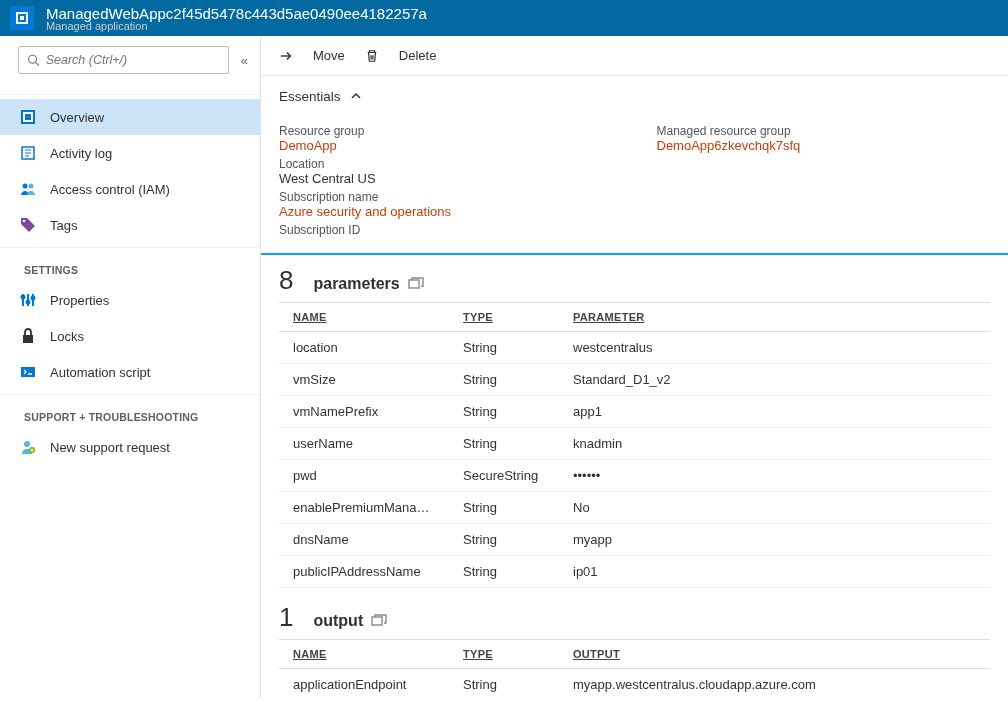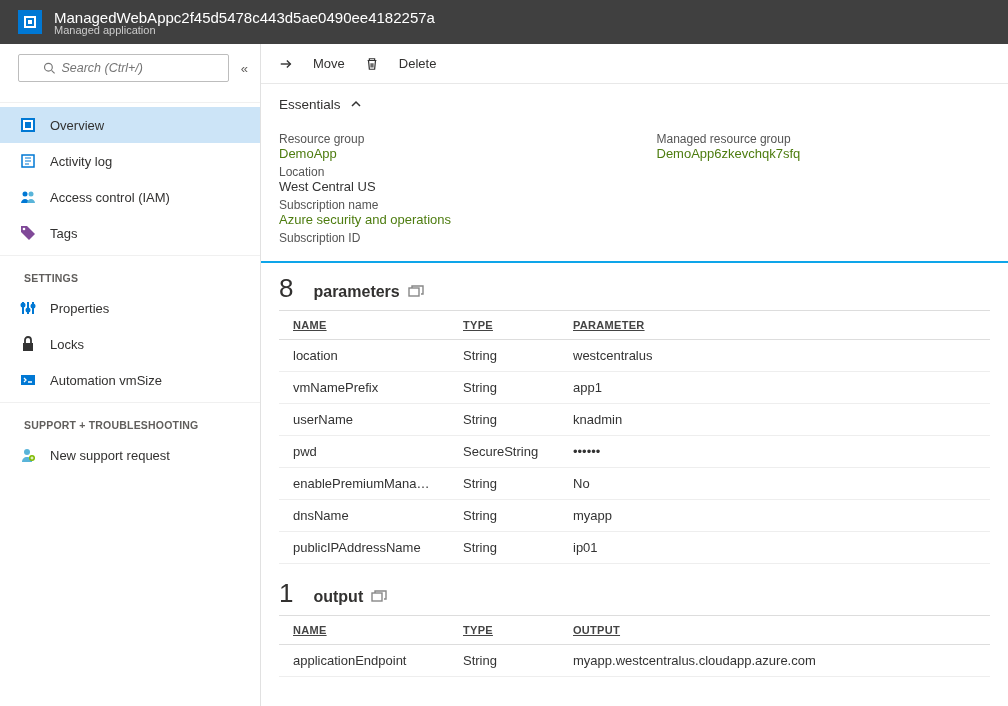--- a/index.html
+++ b/index.html
@@ -1,28 +1,28 @@
 <!DOCTYPE html>
 <html><head>
 <meta charset="utf-8">
 <style>
   * { box-sizing: border-box; margin: 0; padding: 0; }
   body { font-family: "Segoe UI", Arial, sans-serif; font-size: 13px; color: #323130; background: #fff; width: 1008px; height: 706px; overflow: hidden; }
   
-  .header { background: #404040; color: #fff; height: 44px; display: flex; align-items: center; padding: 0 18px; }
+  .header { background: #0369a1; color: #fff; height: 36px; display: flex; align-items: center; padding: 0 10px; }
   .header-icon { width: 24px; height: 24px; background: #0078d4; display: flex; align-items: center; justify-content: center; margin-right: 12px; }
   .header-icon svg { width: 16px; height: 16px; }
   .header-text .title { font-size: 15px; font-weight: 400; color: #fff; }
   .header-text .subtitle { font-size: 11px; color: #ccc; margin-top: -2px; }
   
   .body { display: flex; height: calc(100% - 44px); }
   
   .sidebar { width: 261px; border-right: 1px solid #e1e1e1; padding: 10px 0; overflow-y: auto; }
   .search-wrap { display: flex; align-items: center; padding: 0 12px 8px 18px; }
-  .search-box { flex: 1; display: flex; align-items: center; border: 1px solid #bdbdbd; border-radius: 2px; height: 28px; padding: 0 24px; color: #767676; font-style: italic; }
+  .search-box { flex: 1; display: flex; align-items: center; border: 1px solid #bdbdbd; border-radius: 2px; height: 28px; padding: 0 8px; color: #767676; font-style: italic; }
   .search-box svg { width: 14px; height: 14px; margin-right: 6px; }
   .search-box input { border: none; outline: none; font-style: italic; font-size: 12.5px; color: #555; width: 100%; background: transparent; }
   .collapse-btn { margin-left: 12px; color: #605e5c; cursor: pointer; font-size: 13px; }
   
   .nav-group { padding: 4px 0; border-bottom: 1px solid #f0f0f0; }
   .nav-heading { font-size: 10.5px; color: #605e5c; font-weight: 600; padding: 12px 24px 6px; letter-spacing: 0.2px; }
   .nav-item { display: flex; align-items: center; height: 36px; padding: 0 20px; cursor: pointer; font-size: 13px; color: #323130; }
   .nav-item.active { background: #cce4f7; }
   .nav-item .nav-ic { width: 16px; height: 16px; margin-right: 14px; display: flex; align-items: center; justify-content: center; }
   .nav-group.top { border-top: 1px solid #f0f0f0; margin-top: 12px;}
@@ -34,21 +34,21 @@
   
   .section { border-bottom: 2px solid #0ea5e9; }
   .section-head { display: flex; align-items: center; height: 40px; padding: 0 18px; cursor: pointer; font-size: 13.5px; }
   .section-head svg { width: 10px; height: 10px; margin-left: 10px; }
   
   .essentials { display: flex; padding: 4px 18px 16px; gap: 44px; }
   .ess-col { flex: 1; }
   .ess-col.right { text-align: left; }
   .ess-label { font-size: 12px; color: #555; margin-top: 4px; }
   .ess-val { font-size: 13px; color: #333; margin-bottom: 4px; }
-  .ess-link { color: #4d7c0f; cursor: pointer; }
+  .ess-link { color: #c2410c; cursor: pointer; }
   
   .block { padding: 10px 18px 4px; }
   .block-title { display:flex; align-items:baseline; gap:4px; margin-bottom: 6px;}
   .block-count { font-size: 26px; font-weight: 300; }
   .block-word { font-size: 16px; font-weight: 600; margin-left: 16px;}
   .block-title svg { width: 16px; height: 12px; margin-left: 4px; }
   
   table { width: 100%; border-collapse: collapse; font-size: 13px; }
   th { text-align: left; font-weight: 600; font-size: 11px; color: #444; padding: 8px 14px; border-top: 1px solid #ddd; border-bottom: 1px solid #ddd; letter-spacing: 0.3px; text-decoration: underline; }
   td { padding: 8px 14px; border-bottom: 1px solid #eee; color: #333; }
@@ -154,21 +154,21 @@
           </span>
         <span>Locks</span>
       </div>
       <div class="nav-item">
         <span class="nav-ic">
             <svg viewBox="0 0 16 16">
               <rect x="1" y="3" width="14" height="10" fill="#0078d4"></rect>
               <path d="M4 6l2 2-2 2M8 10h4" stroke="#fff" stroke-width="1.3" fill="none"></path>
             </svg>
           </span>
-        <span>Automation vmSize</span>
+        <span>Automation script</span>
       </div>
     </div>
 
     <div class="nav-group" style="border-bottom:none">
       <div class="nav-heading">SUPPORT + TROUBLESHOOTING</div>
       <div class="nav-item">
         <span class="nav-ic">
             <svg viewBox="0 0 16 16">
               <circle cx="7" cy="5" r="3" fill="#59b4d9"></circle>
               <path d="M2 15c0-3 2-5 5-5s5 2 5 5" fill="#59b4d9"></path>
@@ -239,20 +239,25 @@
           <th>PARAMETER</th>
         </tr>
           </thead>
         <tbody id="params-body">
             <tr>
               <td class="trunc">location</td>
               <td>String</td>
               <td>westcentralus</td>
             </tr>
             <tr>
+              <td class="trunc">vmSize</td>
+              <td>String</td>
+              <td>Standard_D1_v2</td>
+            </tr>
+            <tr>
               <td class="trunc">vmNamePrefix</td>
               <td>String</td>
               <td>app1</td>
             </tr>
             <tr>
               <td class="trunc">userName</td>
               <td>String</td>
               <td>knadmin</td>
             </tr>
             <tr>

